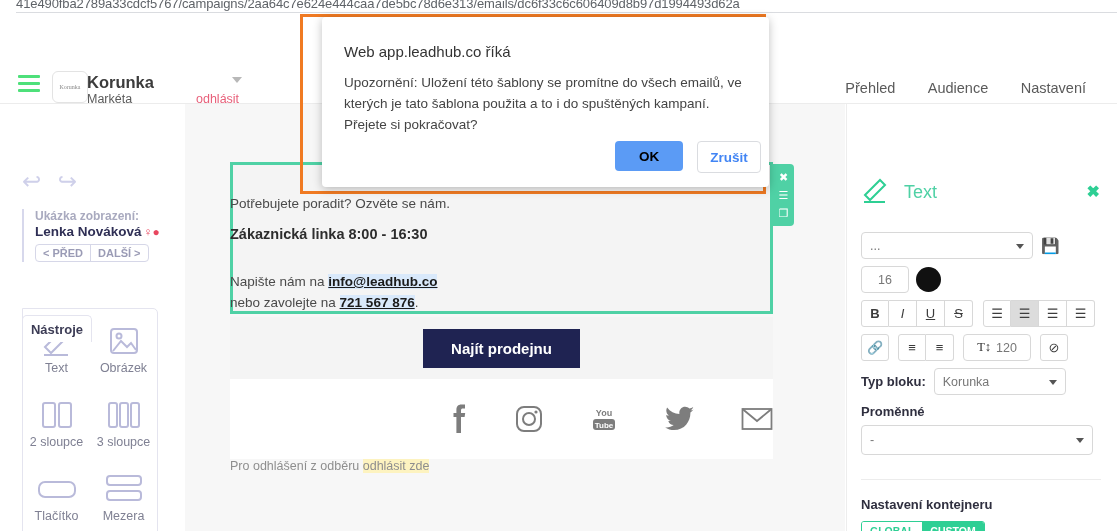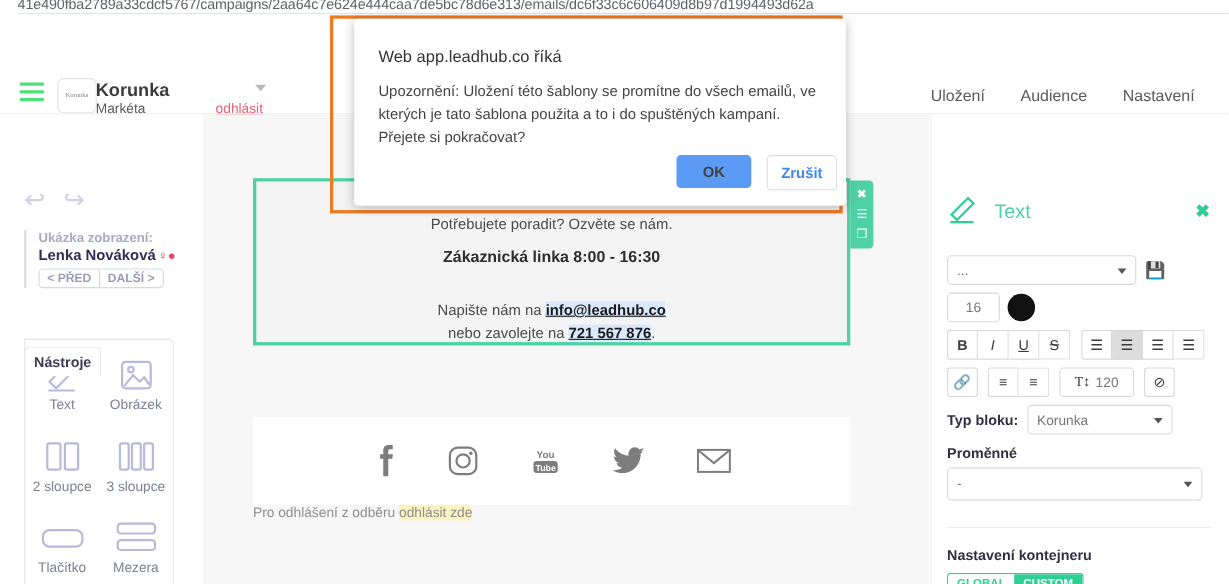--- a/index.html
+++ b/index.html
@@ -193,41 +193,41 @@
   .greentools {
     position: absolute; left: 588px; top: 60px;
     width: 21px; border-radius: 0 4px 4px 0;
     background: #4fd1a5; padding: 4px 0;
     display: flex; flex-direction: column; align-items: center;
   }
   .greentools span {
     color: #fff; font-size: 11px; line-height: 18px; cursor: pointer;
   }
 
-  .etext { position: absolute; text-align: center; width: 543px; left: 45px; }
+  .etext { position: absolute; width: 543px; left: 45px; }
   .e1 { top: 92px; font-size: 13.5px; color: #4a4a4a; }
   .e2 { top: 122px; font-size: 14.5px; color: #2d2d2d; font-weight: bold; }
   .e3 { top: 167px; font-size: 13.5px; color: #4a4a4a; line-height: 21px; }
   .hlsel { background: #d9e9fb; }
   .hlsel a, .elink { color: #1b1b1b; text-decoration: underline; font-weight: bold; }
 
   .btnzone {
     position: absolute; left: 45px; top: 213px;
     width: 543px; height: 62px; background: #f4f4f4;
     display: flex; align-items: center; justify-content: center;
   }
   .cta {
     background: #1f2352; color: #fff;
     font-size: 15px; font-weight: bold;
     padding: 11px 28px; cursor: pointer;
   }
   .socialrow {
     position: absolute; left: 45px; top: 275px;
     width: 543px; height: 80px; background: #fff;
-    display: flex; align-items: center; justify-content: center;
+    display: flex; align-items: center; justify-content: flex-end;
     gap: 46px; color: #7d7d7d; text-decoration: underline;
   }
   .socialrow .sic { cursor: pointer; display: flex; align-items: center; }
   .footerrow {
     position: absolute; left: 45px; top: 355px;
     width: 543px; text-align: left;
     font-size: 12.5px; color: #8e8e8e;
   }
   .yhl { background: #fdf3c0; color: #8e8e8e; }
 
@@ -311,21 +311,21 @@
     font-size: 15px; color: #333;
   }
   .dlg-body {
     position: absolute; left: 22px; top: 55px;
     width: 404px;
     font-size: 13.5px; color: #444; line-height: 21px;
   }
   .dlg-ok {
     position: absolute; left: 293px; top: 124px;
     width: 68px; height: 30px;
-    background: #5b9bf5; color: #404040; border-radius: 4px;
+    background: #5b9bf5; color: #000000; border-radius: 4px;
     display: flex; align-items: center; justify-content: center;
     font-size: 13.5px; font-weight: bold; cursor: pointer;
   }
   .dlg-cancel {
     position: absolute; left: 375px; top: 124px;
     width: 62px; height: 30px;
     background: #fff; color: #4285f4;
     border: 1px solid #dadce0; border-radius: 4px;
     display: flex; align-items: center; justify-content: center;
     font-size: 13.5px; font-weight: bold; cursor: pointer;
@@ -347,21 +347,21 @@
       <i></i>
       <i></i>
     </div>
     <div class="brandlogo">Korunka</div>
     <div class="brandname">Korunka</div>
     <div class="brandsub">Markéta</div>
     <div class="logoutlink">odhlásit</div>
     <div class="caretdown"></div>
 
     <div class="topnav">
-      <span>Uložení</span>
+      <span>Přehled</span>
       <span>Audience</span>
       <span>Nastavení</span>
     </div>
 
     <div class="hiddenfield"></div>
 
     <div class="savehl"></div>
     <div class="savebtn">
       <div class="main">
         <span class="xg">✖</span>
@@ -467,20 +467,23 @@
       <span>❐</span>
     </div>
 
     <div class="etext e1">Potřebujete poradit? Ozvěte se nám.</div>
     <div class="etext e2">Zákaznická linka 8:00 - 16:30</div>
     <div class="etext e3">
       <span>Napište nám na </span><span class="hlsel"><a>info@leadhub.co</a></span><br>
       <span>nebo zavolejte na </span><span class="hlsel"><a>721 567 876</a></span><span>.</span>
     </div>
 
+    <div class="btnzone">
+      <div class="cta">Najít prodejnu</div>
+    </div>
 
     <div class="socialrow">
       <span class="sic">
         <svg width="22" height="30" viewBox="0 0 22 30">
             <path d="M14 9 V6.5 C14 5 14.6 4.5 16 4.5 H18 V0.5 H14.5 C10.8 0.5 9.4 2.6 9.4 6 V9 H6.5 V13 H9.4 V29 H14 V13 H17.6 L18.2 9 Z" fill="#7d7d7d"></path>
           </svg>
       </span>
       <span class="sic">
         <svg width="28" height="28" viewBox="0 0 28 28">
             <rect x="2" y="2" width="24" height="24" rx="7" fill="none" stroke="#7d7d7d" stroke-width="2"></rect>

